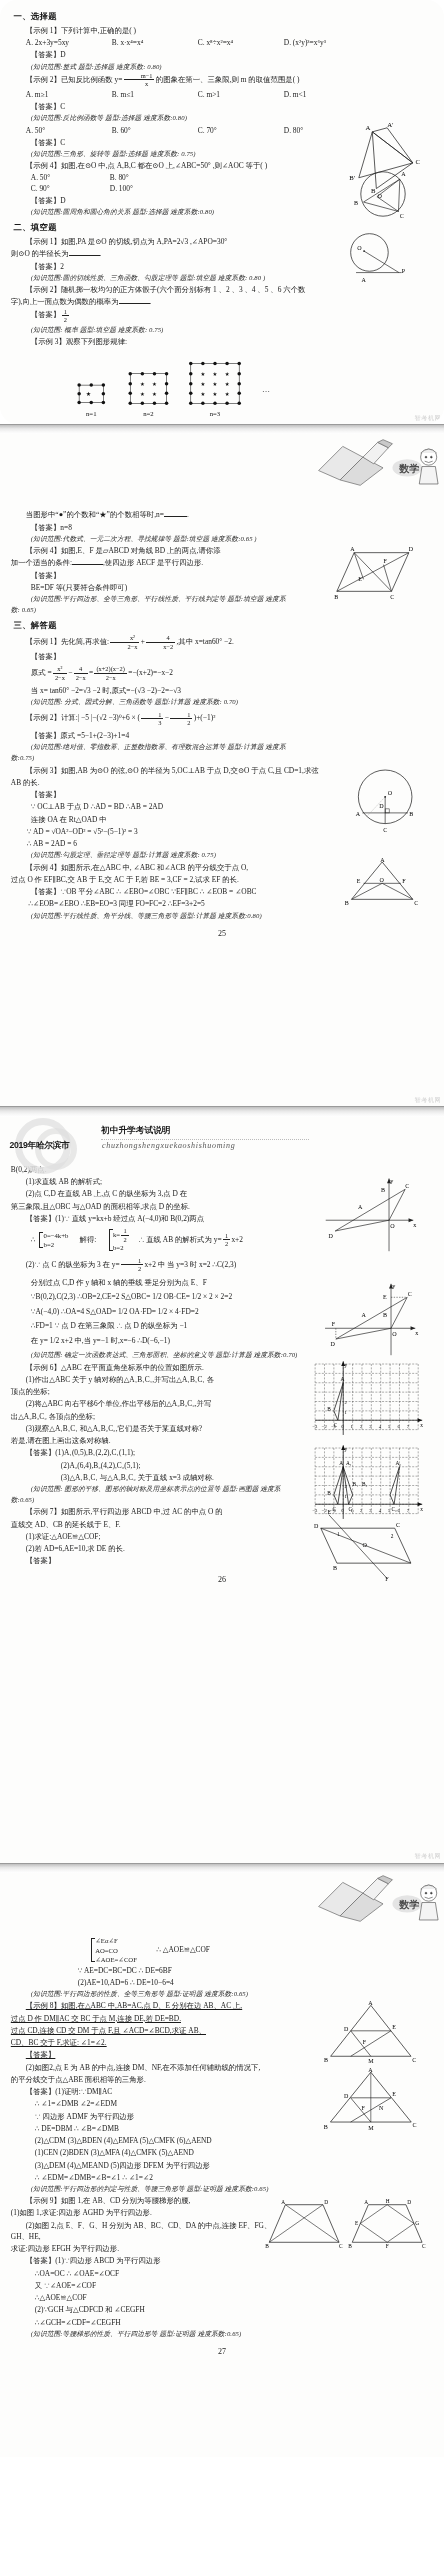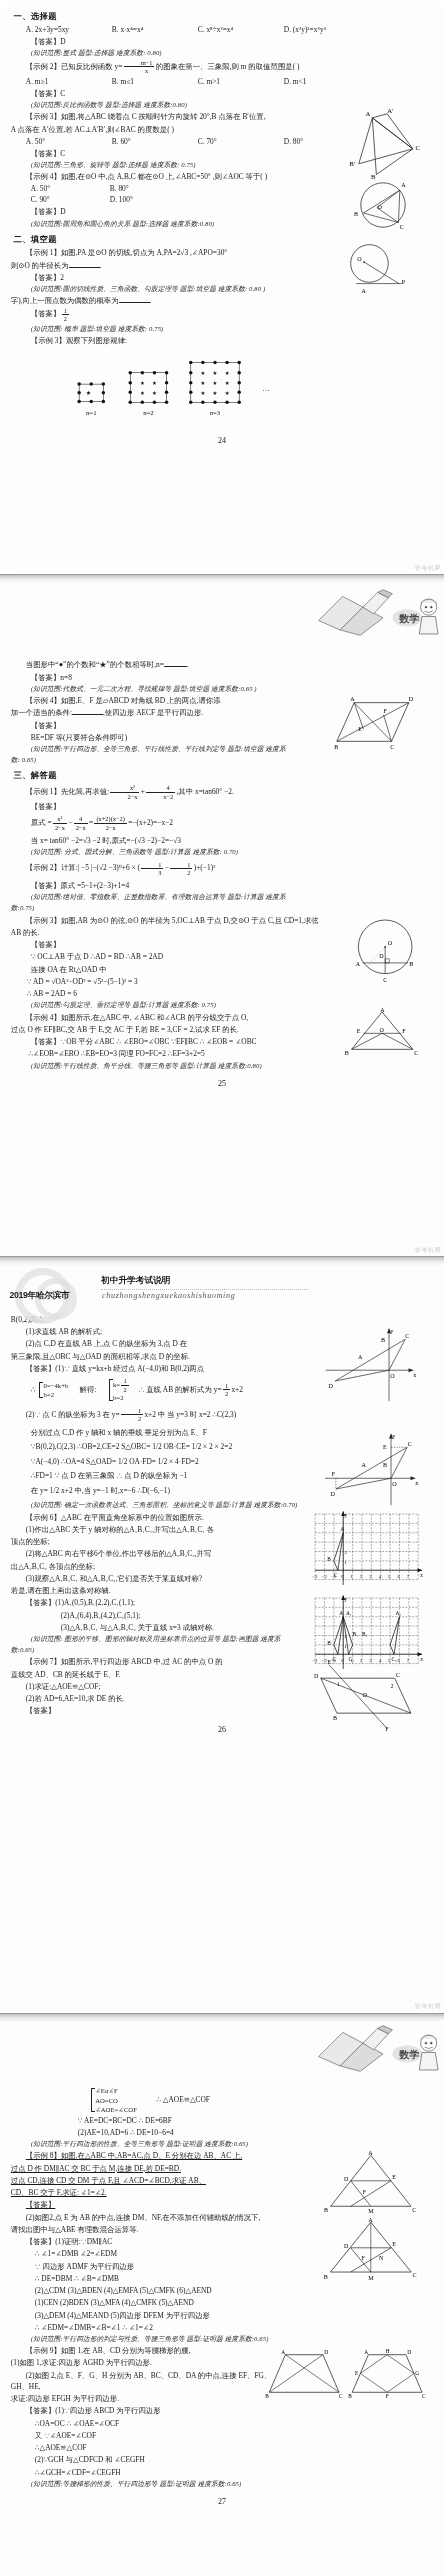--- a/index.html
+++ b/index.html
@@ -1,18 +1,18 @@
 <!DOCTYPE html>
 <html style="font-size:10.8px"><head>
 <meta charset="utf-8">
 <style>
   html,body{margin:0;padding:0;background:#ffffff;}
   body{width:444px;font-family:"Liberation Serif","DejaVu Serif",serif;color:#1a1a1a;-webkit-font-smoothing:none;}
   .page{position:relative;width:444px;background:#fdfdfc;overflow:hidden;}
-  .p24{height:574px;border-radius:17px;}
+  .p24{height:424px;border-radius:17px;}
   .p25{height:672px;}
   .p26{height:746px;}
   .p27{height:584px;}
   .sep{height:9.4px;background:linear-gradient(#bfbfbf,#e8e8e8 40%,#f6f6f6 70%,#ffffff);border-top:0.7px solid #9a9a9a;}
   .wm{position:absolute;right:2.7px;bottom:1.3px;font-size:6px;color:#cfcfcf;letter-spacing:0.7px;font-family:"Liberation Sans",sans-serif;}
 
   .body{padding:6.7px 10.8px 0 10.8px;}
   .sec{font-weight:bold;font-size:8.4px;margin:4.7px 0 2.7px 2.7px;letter-spacing:0.3px;font-family:"Liberation Sans","DejaVu Sans",sans-serif;}
   .ln{font-size:7.4px;line-height:1.52;margin:1px 0;}
   .ind{text-indent:15px;}
@@ -45,20 +45,21 @@
   .corner{position:absolute;right:6.7px;top:2.7px;width:128px;height:48px;}
 </style>
 </head>
 <body>
 
 <div class="page p24">
   <div class="body">
 
     <div class="sec">一、选择题</div>
 
+    <div class="ln ind">【示例 1】下列计算中,正确的是(    )</div>
     <div class="opts">
       <span class="o1">A. 2x+3y=5xy</span>
       <span class="o2">B. x·x⁴=x⁴</span>
       <span class="o3">C. x⁸÷x²=x⁴</span>
       <span>D. (x²y)³=x⁶y³</span>
     </div>
     <div class="ln ind2">【答案】D</div>
     <div class="ln ind2 meta">(知识范围:整式    题型:选择题    难度系数: 0.80)</div>
 
     <div class="ln ind">
@@ -67,24 +68,20 @@
     <div class="opts">
       <span class="o1">A. m≥1</span>
       <span class="o2">B. m≤1</span>
       <span class="o3">C. m&gt;1</span>
       <span>D. m&lt;1</span>
     </div>
     <div class="ln ind2">【答案】C</div>
     <div class="ln ind2 meta">(知识范围:反比例函数等   题型:选择题   难度系数:0.80)</div>
 
     <div style="position:relative;">
-      <div style="width:289px;">
-        <div class="ln ind">【示例 3】如图,将△ABC 绕着点 C 按顺时针方向旋转 20°,B 点落在 B′位置,</div>
-        <div class="ln">A 点落在 A′位置,若 AC⊥A′B′,则∠BAC 的度数是(      )</div>
-      </div>
       <div class="fig" style="right:4px;top:-4px;width:81px;height:73px;">
         <svg width="81" height="73" viewBox="0 0 120 108">
           <polygon points="36,16 96,62 16,84" fill="none" stroke="#222" stroke-width="1.1"></polygon>
           <polygon points="36,16 96,62 42,100" fill="none" stroke="#222" stroke-width="1.1"></polygon>
           <line x1="36" y1="16" x2="58" y2="10" stroke="#222" stroke-width="1.1"></line>
           <line x1="58" y1="10" x2="96" y2="62" stroke="#222" stroke-width="1.1"></line>
           <text x="26" y="14" font-size="10" font-family="Liberation Serif, serif">A</text>
           <text x="58" y="9" font-size="10" font-family="Liberation Serif, serif">A′</text>
           <text x="100" y="64" font-size="10" font-family="Liberation Serif, serif">C</text>
           <text x="2" y="88" font-size="10" font-family="Liberation Serif, serif">B′</text>
@@ -144,20 +141,21 @@
           <circle cx="40" cy="30" r="1.4" fill="#222"></circle>
           <text x="30" y="29" font-size="9" font-family="Liberation Serif, serif">O</text>
           <text x="36" y="76" font-size="9" font-family="Liberation Serif, serif">A</text>
           <text x="96" y="62" font-size="9" font-family="Liberation Serif, serif">P</text>
         </svg>
       </div>
     </div>
     <div class="ln ind2">【答案】2</div>
     <div class="ln ind2 meta">(知识范围:圆的切线性质、三角函数、勾股定理等    题型:填空题    难度系数: 0.80 )</div>
 
+    <div class="ln ind">【示例 2】随机掷一枚均匀的正方体骰子(六个面分别标有 1 、2 、3 、4 、5 、6 六个数</div>
     <div class="ln"><span>字),向上一面点数为偶数的概率为</span><span class="bl"></span><span>.</span></div>
     <div class="ln ind2"><span>【答案】</span><span class="fr"><span class="nu">1</span><span class="de">2</span></span></div>
     <div class="ln ind2 meta">(知识范围: 概率    题型:填空题    难度系数: 0.75)</div>
 
     <div class="ln ind2">【示例 3】观察下列图形规律:</div>
 
     <div style="position:relative;height:81px;">
       <svg width="269" height="81" viewBox="0 0 400 120" style="position:absolute;left:52px;top:1.3px;">
         <g fill="#111">
           <rect x="24" y="52" width="36" height="26" fill="none" stroke="#111" stroke-width="0.8"></rect>
@@ -671,21 +669,21 @@
           <text x="4" y="92" font-size="9" font-family="Liberation Serif, serif">B</text>
           <text x="70" y="94" font-size="9" font-family="Liberation Serif, serif">M</text>
           <text x="136" y="92" font-size="9" font-family="Liberation Serif, serif">C</text>
         </svg>
       </div>
     </div>
 
     <div style="position:relative;">
       <div style="width:269px;">
         <div class="ln ind">(2)如图2,点 E 为 AB 的中点,连接 DM、NF,在不添加任何辅助线的情况下,</div>
-        <div class="ln">请找出图中与△ABE 有理数混合运算等.</div>
+        <div class="ln">的平分线交于点△ABE 面积相等的三角形.</div>
         <div class="ln ind">【答案】(1)证明:∵DM∥AC</div>
         <div class="ln" style="padding-left:24px;">∴ ∠1=∠DMB   ∠2=∠EDM</div>
         <div class="ln" style="padding-left:24px;">∵ 四边形 ADMF 为平行四边形</div>
         <div class="ln" style="padding-left:24px;">∴ DE=DBM    ∴ ∠B=∠DMB</div>
       </div>
       <div class="fig" style="right:10.8px;top:6.7px;width:101px;height:65px;">
         <svg width="101" height="65" viewBox="0 0 150 96">
           <polygon points="74,6 134,80 14,80" fill="none" stroke="#222" stroke-width="1.1"></polygon>
           <line x1="44" y1="44" x2="104" y2="44" stroke="#222" stroke-width="1"></line>
           <line x1="44" y1="44" x2="74" y2="80" stroke="#222" stroke-width="1"></line>

